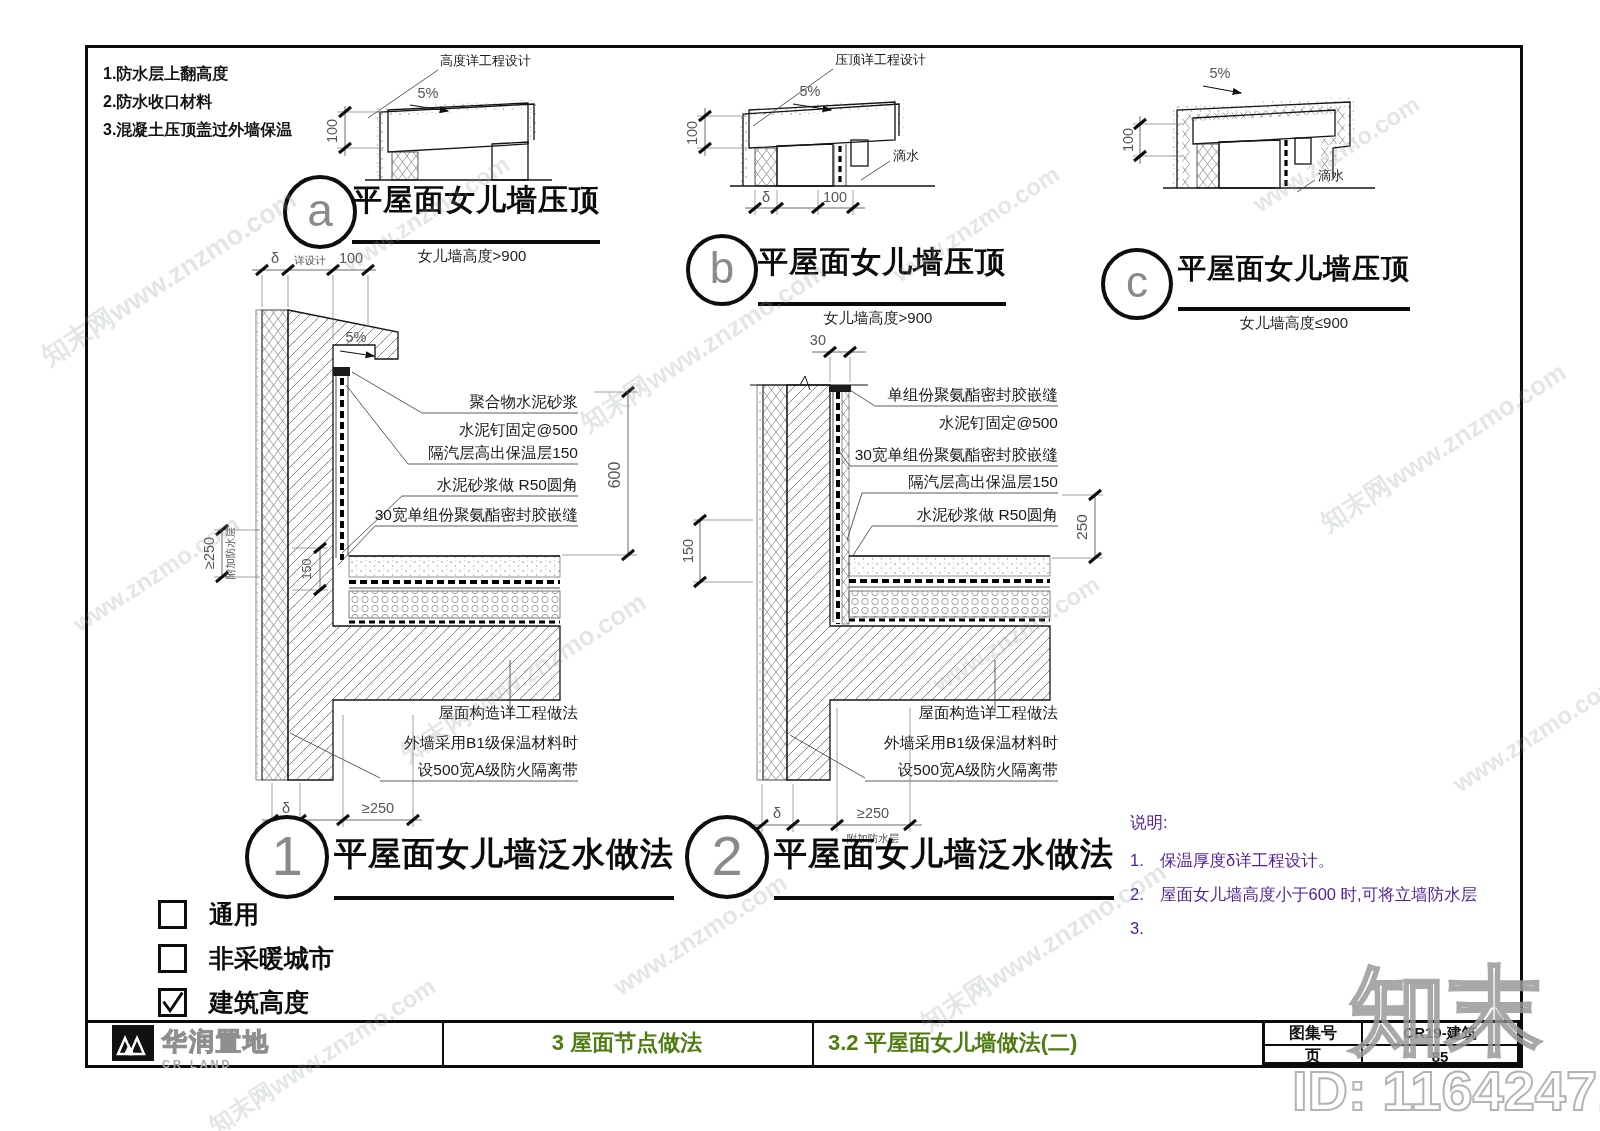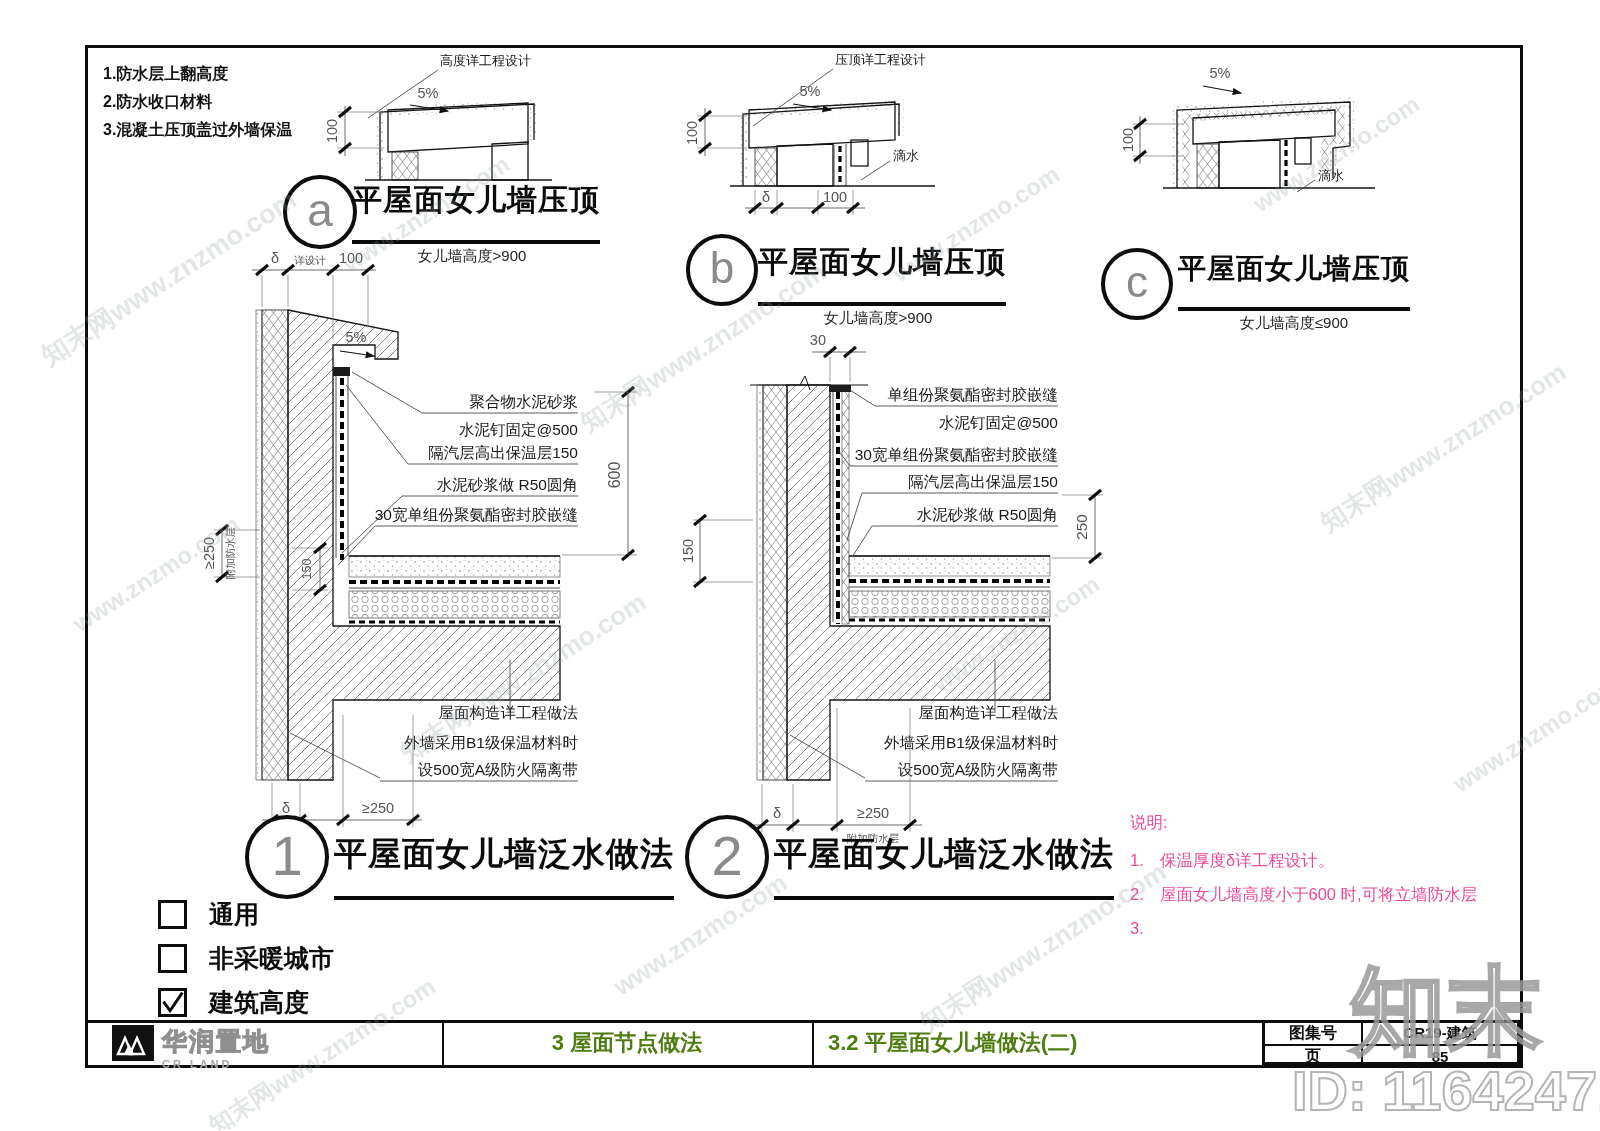--- a/index.html
+++ b/index.html
@@ -20,21 +20,21 @@
   .dt-wrap{text-align:center;}
   .dt-title{font-size:30px;font-weight:700;letter-spacing:1px;color:#0b0b0b;white-space:nowrap;
             border-bottom:4px solid #0b0b0b;padding-bottom:19px;display:inline-block;}
   .dt-title.big{font-size:33px;}
   .dt-sub{font-size:15px;color:#222;margin-top:3px;}
   
   .ckrow{display:flex;align-items:center;margin-bottom:11px;}
   .ckbox{width:29px;height:29px;border:3px solid #0d0d0d;box-sizing:border-box;margin-right:22px;background:#fff;}
   .cklabel{font-size:25px;font-weight:600;color:#0d0d0d;}
   
-  .sm{left:1130px;top:812px;width:400px;font-size:16.5px;color:#ec4899;}
+  .sm{left:1130px;top:812px;width:400px;font-size:16.5px;color:#4c1d95;}
   .sm-title{margin-bottom:14px;}
   .sm-item{display:flex;margin-bottom:9px;line-height:1.5;}
   .sm-num{width:30px;flex:0 0 30px;}
   
   .bar-text{font-size:22px;font-weight:700;color:#4d7c0f;display:flex;align-items:center;}
   .logo-box{background:#111;display:flex;align-items:center;justify-content:center;}
   .logo-name{font-size:25px;font-weight:700;color:#ededed;-webkit-text-stroke:1.2px #8f8f8f;letter-spacing:2px;}
   .logo-sub{font-size:11px;font-weight:700;color:#a7a7a7;letter-spacing:3px;}
   .tbl{border:3px solid #0c0c0c;box-sizing:border-box;display:grid;grid-template-columns:98px 1fr;grid-template-rows:1fr 1fr;background:#fff;}
   .tbl .cell{display:flex;align-items:center;justify-content:center;font-size:16px;font-weight:600;color:#111;}

